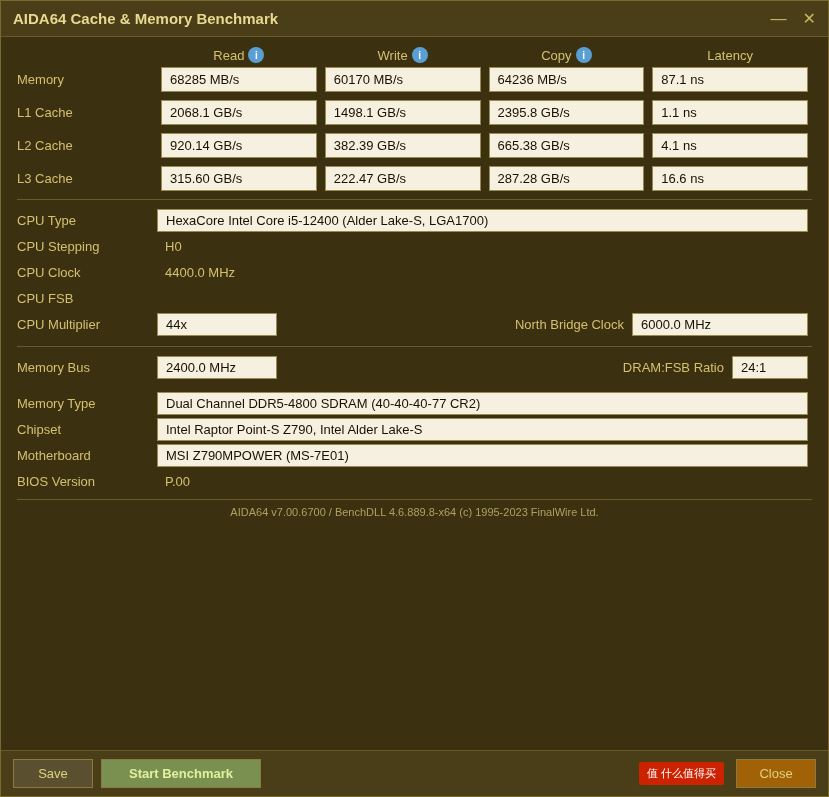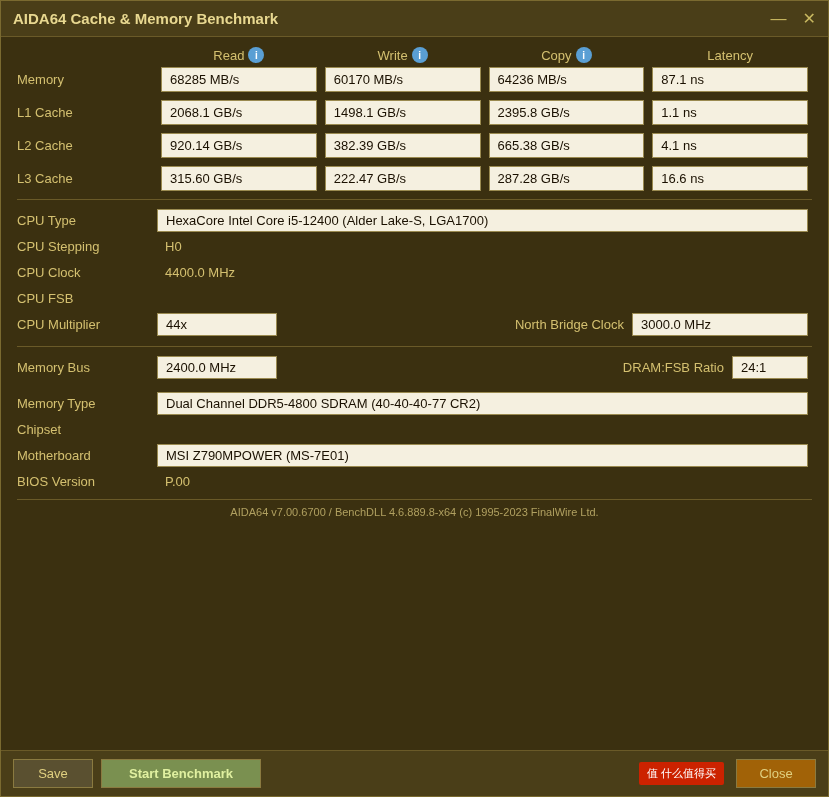--- a/index.html
+++ b/index.html
@@ -284,41 +284,42 @@
         <div class="info-value no-bg">4400.0 MHz</div>
       </div>
       <div class="info-row">
         <div class="info-label">CPU FSB</div>
       </div>
 
       <div class="multiplier-row">
         <div class="info-label">CPU Multiplier</div>
         <div class="info-value" style="width:120px;">44x</div>
         <div class="right-label">North Bridge Clock</div>
-        <div class="info-value">3000.0 MHz</div>
+        <div class="info-value">6000.0 MHz</div>
       </div>
     </div>
 
     <hr class="divider">
 
     <div class="info-section">
 
       <div class="memory-bus-row">
         <div class="info-label">Memory Bus</div>
         <div class="info-value" style="width:120px;">2400.0 MHz</div>
         <div class="right-label">DRAM:FSB Ratio</div>
         <div class="info-value">24:1</div>
       </div>
 
       <div class="info-row">
         <div class="info-label">Memory Type</div>
         <div class="info-value">Dual Channel DDR5-4800 SDRAM  (40-40-40-77 CR2)</div>
       </div>
       <div class="info-row">
         <div class="info-label">Chipset</div>
+        <div class="info-value">Intel Raptor Point-S Z790, Intel Alder Lake-S</div>
       </div>
       <div class="info-row">
         <div class="info-label">Motherboard</div>
         <div class="info-value">MSI Z790MPOWER (MS-7E01)</div>
       </div>
       <div class="info-row">
         <div class="info-label">BIOS Version</div>
         <div class="info-value no-bg">P.00</div>
       </div>
     </div>

